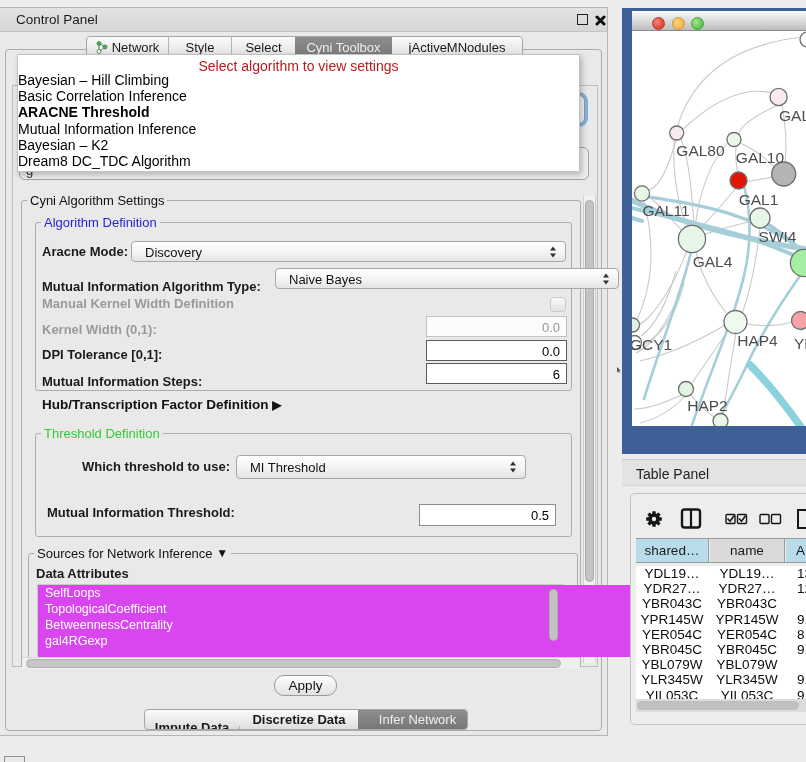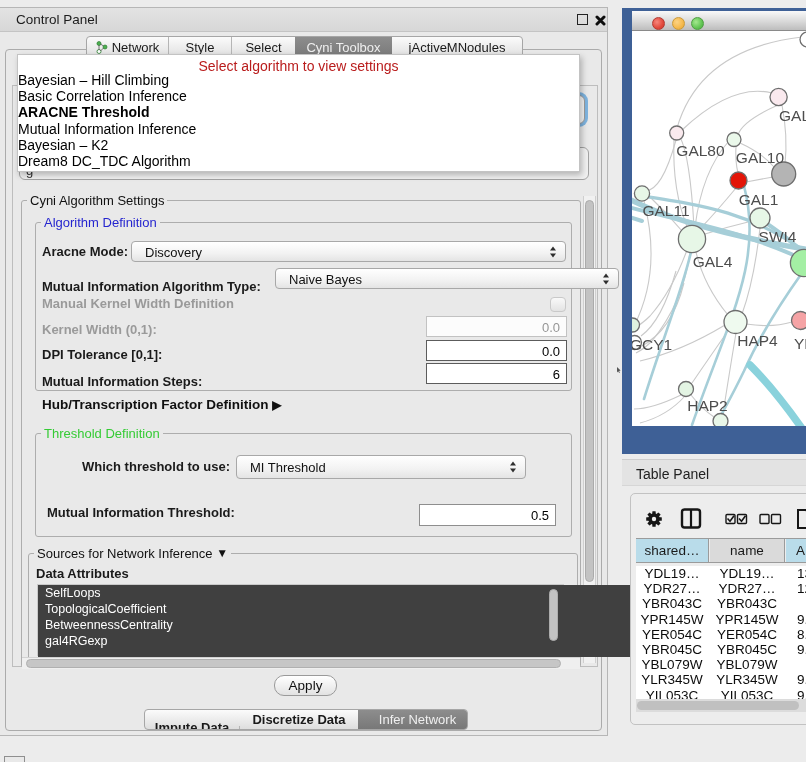--- a/index.html
+++ b/index.html
@@ -92,21 +92,21 @@
       <span class="updn"></span>
     </div>
   <div class="abs lbl" style="left:47px; top:497px;">Mutual Information Threshold:</div>
   <div class="tfield" style="left:419px; top:496px; width:137px; height:22px; border:1px solid #8e8e8e; padding:3px 6px 0 0;">0.5</div>
 
   <div class="fieldset" style="left:28px; top:545px; width:550px; height:109px;">
     <span class="ftitle" style="color:#111;">Sources for Network Inference <span style="font-size:12px; position:relative; top:-1px;">▼</span></span>
   </div>
   <div class="abs lbl" style="left:36px; top:558px; font-size:13px;">Data Attributes</div>
   <div class="abs" style="left:37px; top:576px; width:527px; height:72px; background:#fff; border:1px solid #c9c9c9;">
-    <div class="abs" style="left:0; top:0; width:608px; height:72px; background:#404040; color:#fff; font-size:12.5px; line-height:16px; padding:0 0 0 7px;">SelfLoops<br>TopologicalCoefficient<br>BetweennessCentrality<br>gal4RGexp</div>
+    <div class="abs" style="left:0; top:0; width:608px; height:72px; background:#d946ef; color:#fff; font-size:12.5px; line-height:16px; padding:0 0 0 7px;">SelfLoops<br>TopologicalCoefficient<br>BetweennessCentrality<br>gal4RGexp</div>
     <div class="abs" style="left:511px; top:4px; width:9px; height:52px; background:#c2c2c2; border:1px solid #adadad; border-radius:5px;"></div>
   </div>
 
   <div class="abs" style="left:22px; top:649px; width:558px; height:12px; background:#efefef; border-top:1px solid #d2d2d2;"></div>
   <div class="abs" style="left:26px; top:651px; width:535px; height:9px; background:#c6c6c6; border:1px solid #b0b0b0; border-radius:5px;"></div>
 
   <div class="abs" style="left:274px; top:667px; width:63px; height:21px; border:1px solid #9a9a9a; border-radius:10px; background:linear-gradient(#ffffff,#e2e2e2); text-align:center; font-size:13.5px; color:#111; padding-top:2px;">Apply</div>
 
   <div class="abs" id="bottabs" style="left:144px; top:701px; height:21px; border:1px solid #a6a6a6; border-radius:4px; background:linear-gradient(#fbfbfb,#dedede); display:flex; font-size:13px; color:#1a1a1a; overflow:hidden;">
     <div style="width:95px; display:flex; align-items:center; justify-content:center; border-right:1px solid #b5b5b5; font-weight:bold;margin-top:16px;">Impute Data</div>

